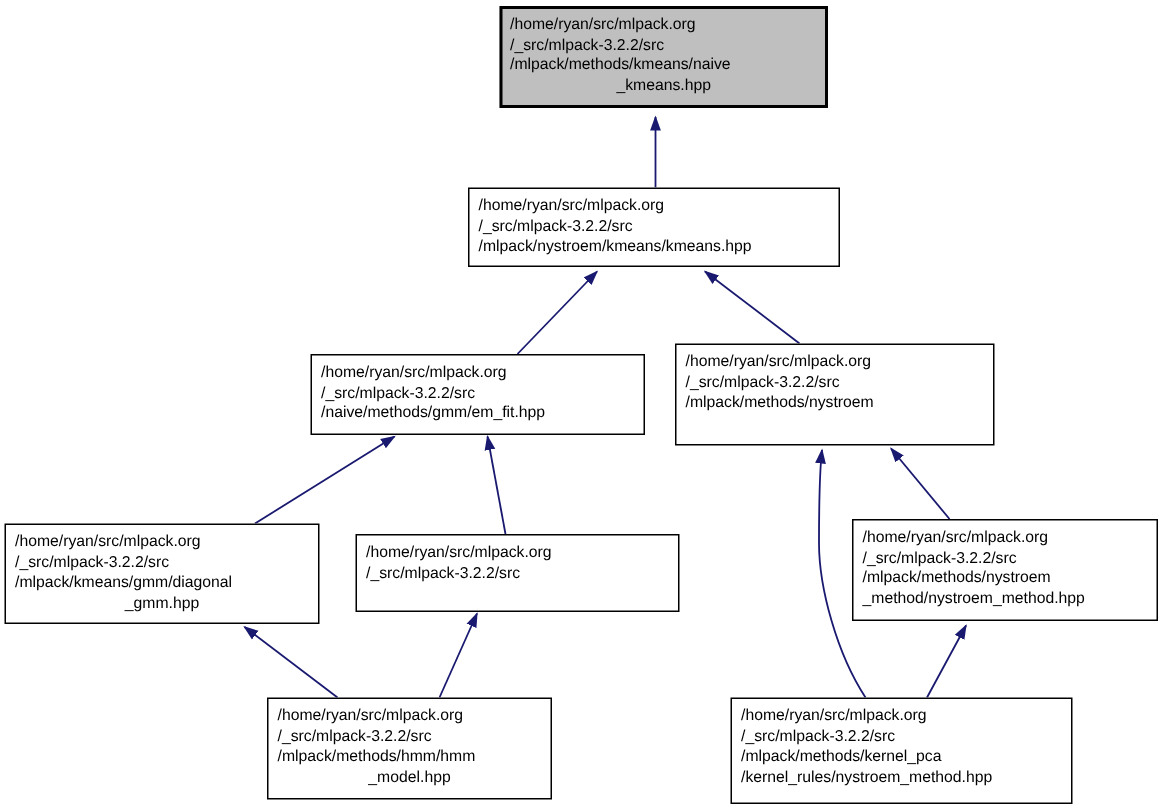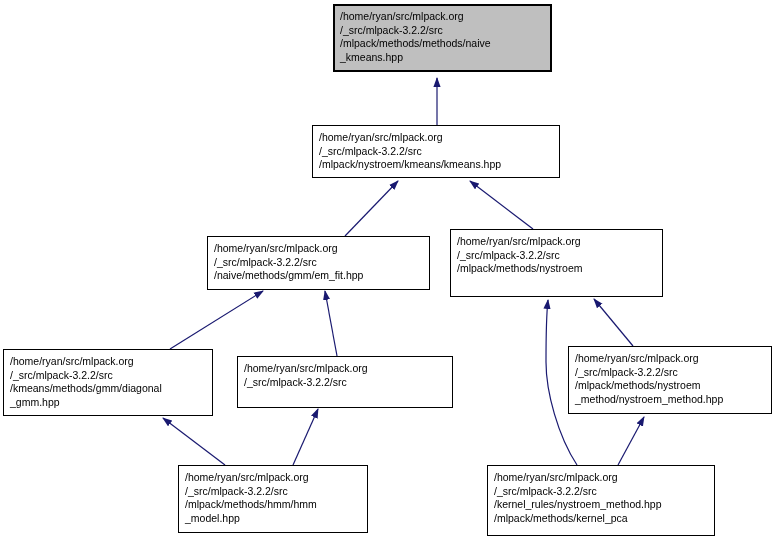--- a/index.html
+++ b/index.html
@@ -25,21 +25,21 @@
     background:var(--node-fill);
     border:1px solid var(--node-border);
     color:var(--text-color);
     font-size:10.5px;
     line-height:13.5px;
     padding:5px 6px 0 6px;
     white-space:nowrap;
   }
   .node.hl{background:var(--highlight-fill);border-width:2px;padding:4px 5px 0 5px;}
   .ln{text-align:left;}
-  .ln.center{text-align:left;}
+  .ln.center{text-align:center;}
   
   .b1{left:333px;top:4px;width:219px;height:68px;}
   .b2{left:312px;top:125px;width:248px;height:53px;}
   .b3{left:207px;top:236px;width:223px;height:54px;}
   .b4{left:450px;top:229px;width:213px;height:68px;}
   .b5{left:3px;top:349px;width:210px;height:67px;}
   .b6{left:237px;top:356px;width:216px;height:52px;}
   .b7{left:568px;top:346px;width:204px;height:68px;}
   .b8{left:178px;top:465px;width:190px;height:68px;}
   .b9{left:487px;top:465px;width:228px;height:71px;}
@@ -63,21 +63,21 @@
       <path d="M225,465 L163,418" class="edge" marker-end="url(#arrow)"></path>
       <path d="M293,465 L318,409" class="edge" marker-end="url(#arrow)"></path>
       <path d="M633,346 L594,299" class="edge" marker-end="url(#arrow)"></path>
       <path d="M577,465 C558,436 546,392 546,362 C546,336 546,318 548,300" class="edge" marker-end="url(#arrow)"></path>
       <path d="M618,465 L644,417" class="edge" marker-end="url(#arrow)"></path>
     </svg>
 
   <div class="node hl b1">
     <div class="ln">/home/ryan/src/mlpack.org</div>
     <div class="ln">/_src/mlpack-3.2.2/src</div>
-    <div class="ln">/mlpack/methods/methods/naive</div>
+    <div class="ln">/mlpack/methods/kmeans/naive</div>
     <div class="ln center">_kmeans.hpp</div>
   </div>
 
   <div class="node b2">
     <div class="ln">/home/ryan/src/mlpack.org</div>
     <div class="ln">/_src/mlpack-3.2.2/src</div>
     <div class="ln">/mlpack/nystroem/kmeans/kmeans.hpp</div>
   </div>
 
   <div class="node b3">
@@ -88,21 +88,21 @@
 
   <div class="node b4">
     <div class="ln">/home/ryan/src/mlpack.org</div>
     <div class="ln">/_src/mlpack-3.2.2/src</div>
     <div class="ln">/mlpack/methods/nystroem</div>
   </div>
 
   <div class="node b5">
     <div class="ln">/home/ryan/src/mlpack.org</div>
     <div class="ln">/_src/mlpack-3.2.2/src</div>
-    <div class="ln">/kmeans/methods/gmm/diagonal</div>
+    <div class="ln">/mlpack/kmeans/gmm/diagonal</div>
     <div class="ln center">_gmm.hpp</div>
   </div>
 
   <div class="node b6">
     <div class="ln">/home/ryan/src/mlpack.org</div>
     <div class="ln">/_src/mlpack-3.2.2/src</div>
   </div>
 
   <div class="node b7">
     <div class="ln">/home/ryan/src/mlpack.org</div>
@@ -114,17 +114,17 @@
   <div class="node b8">
     <div class="ln">/home/ryan/src/mlpack.org</div>
     <div class="ln">/_src/mlpack-3.2.2/src</div>
     <div class="ln">/mlpack/methods/hmm/hmm</div>
     <div class="ln center">_model.hpp</div>
   </div>
 
   <div class="node b9">
     <div class="ln">/home/ryan/src/mlpack.org</div>
     <div class="ln">/_src/mlpack-3.2.2/src</div>
+    <div class="ln">/mlpack/methods/kernel_pca</div>
     <div class="ln">/kernel_rules/nystroem_method.hpp</div>
-    <div class="ln">/mlpack/methods/kernel_pca</div>
   </div>
 
 </div>
 
 </body></html>

